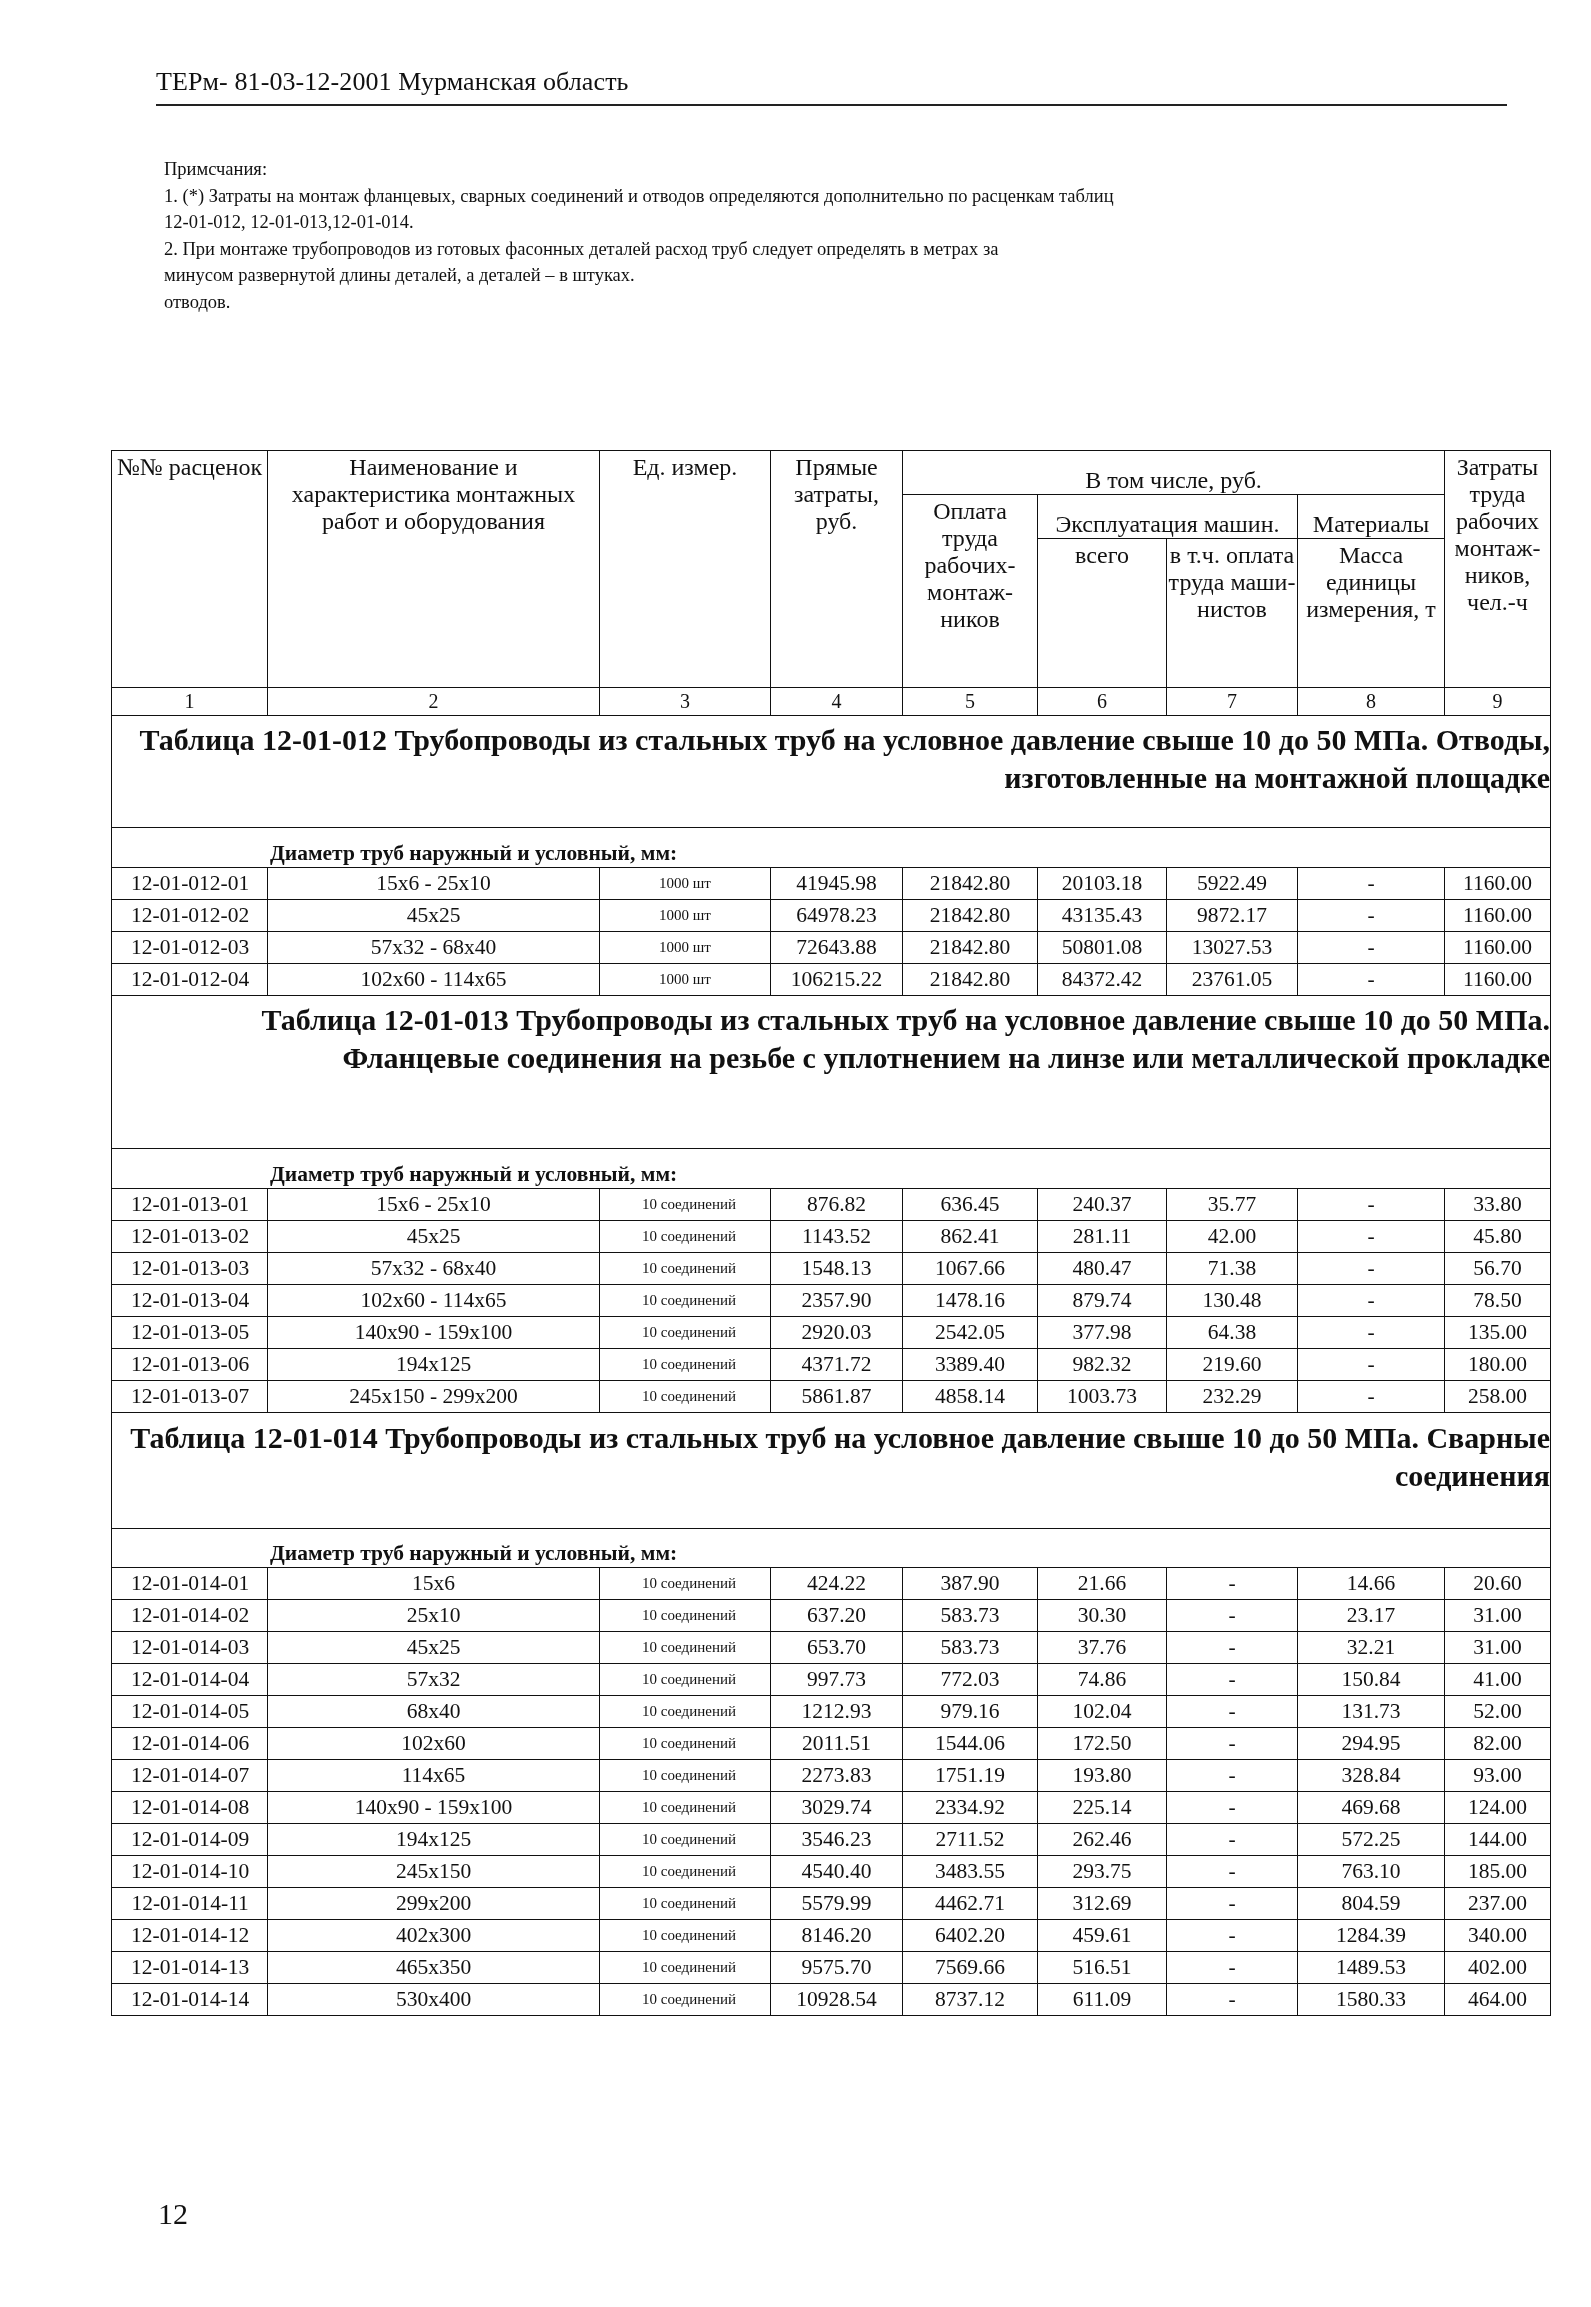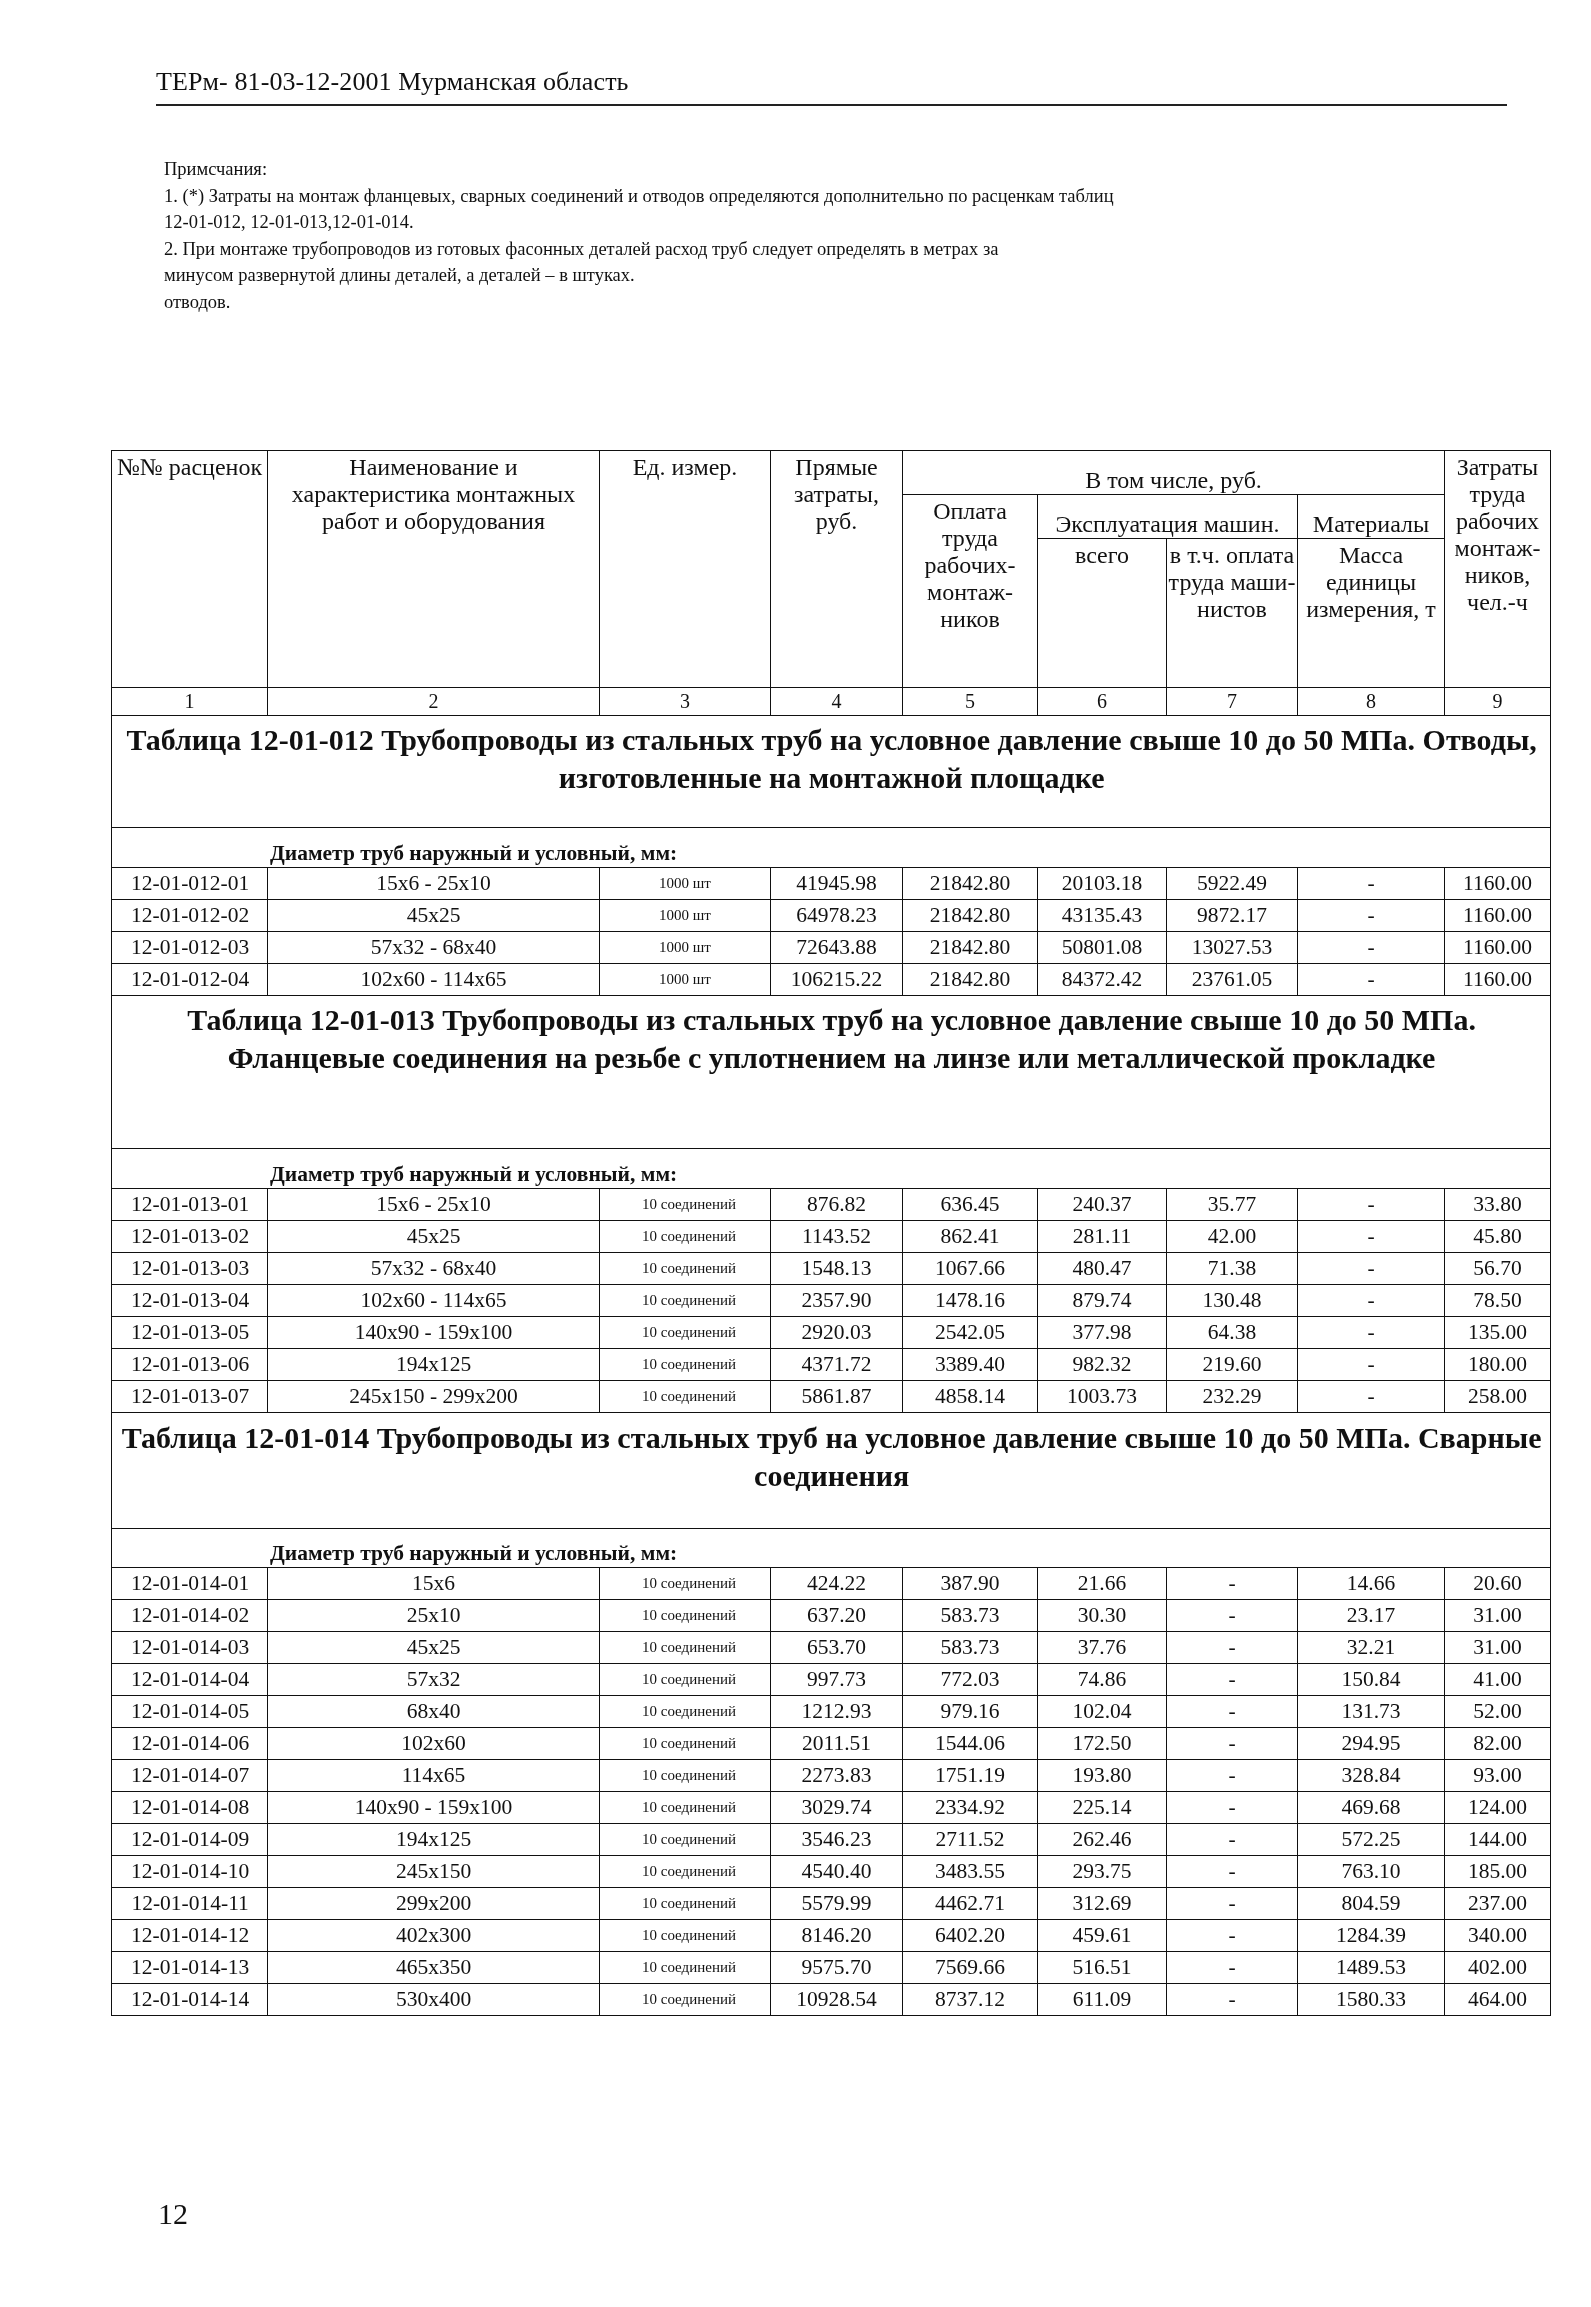--- a/index.html
+++ b/index.html
@@ -7,21 +7,21 @@
          font-family: "Liberation Serif", "DejaVu Serif", serif; color: #111; }
   .header-title { position: absolute; left: 156px; top: 67px; font-size: 26px; letter-spacing: 0.1px; }
   .header-rule { position: absolute; left: 156px; top: 104px; width: 1351px; height: 2px; background: #222; }
   .notes { position: absolute; left: 164px; top: 156px; width: 1347px; font-size: 18.5px; line-height: 26.6px; }
   .notes div { white-space: nowrap; }
   table.main { position: absolute; left: 111px; top: 450px; border-collapse: collapse; table-layout: fixed; width: 1440px; }
   table.main td { border: 1.7px solid #111; padding: 0; text-align: center; vertical-align: middle; font-size: 21.5px; line-height: 1.05; overflow: hidden; white-space: nowrap; }
   table.main td.hdr { vertical-align: top; font-size: 24px; line-height: 27px; padding-top: 2.7px; white-space: normal; margin-top: 40px; }
   table.main td.hdr.mid { vertical-align: middle; padding-top: 16px; font-family: Liberation Serif, serif; }
   table.main tr.num td { height: 27px; font-size: 20px; }
-  table.main tr.section td { text-align: center; font-weight: bold; font-size: 30px; line-height: 38px; padding: 5.4px 0 0 1.3px; vertical-align: top; white-space: normal; border-bottom: 1.7px solid #111; margin-top: 8px; }
+  table.main tr.section td { text-align: right; font-weight: bold; font-size: 30px; line-height: 38px; padding: 5.4px 0 0 1.3px; vertical-align: top; white-space: normal; border-bottom: 1.7px solid #111; margin-top: 8px; }
   table.main tr.diam td { text-align: left; font-weight: bold; font-size: 21.5px; padding-left: 158px; height: 36px; vertical-align: bottom; padding-bottom: 2.7px; }
   table.main tr.row td { height: 31px; }
   table.main tr.row td.code { text-align: center; padding-left: 1.3px; font-size: 21.5px; }
   table.main tr.row td.unit { font-size: 15px; text-align: center; padding-left: 8px; }
   table.main tr.row td.unit.pcs { text-align: center; padding-left: 0; }
   .page-number { position: absolute; left: 158px; top: 2197px; font-size: 30px; }
 </style>
 </head>
 <body>
 

